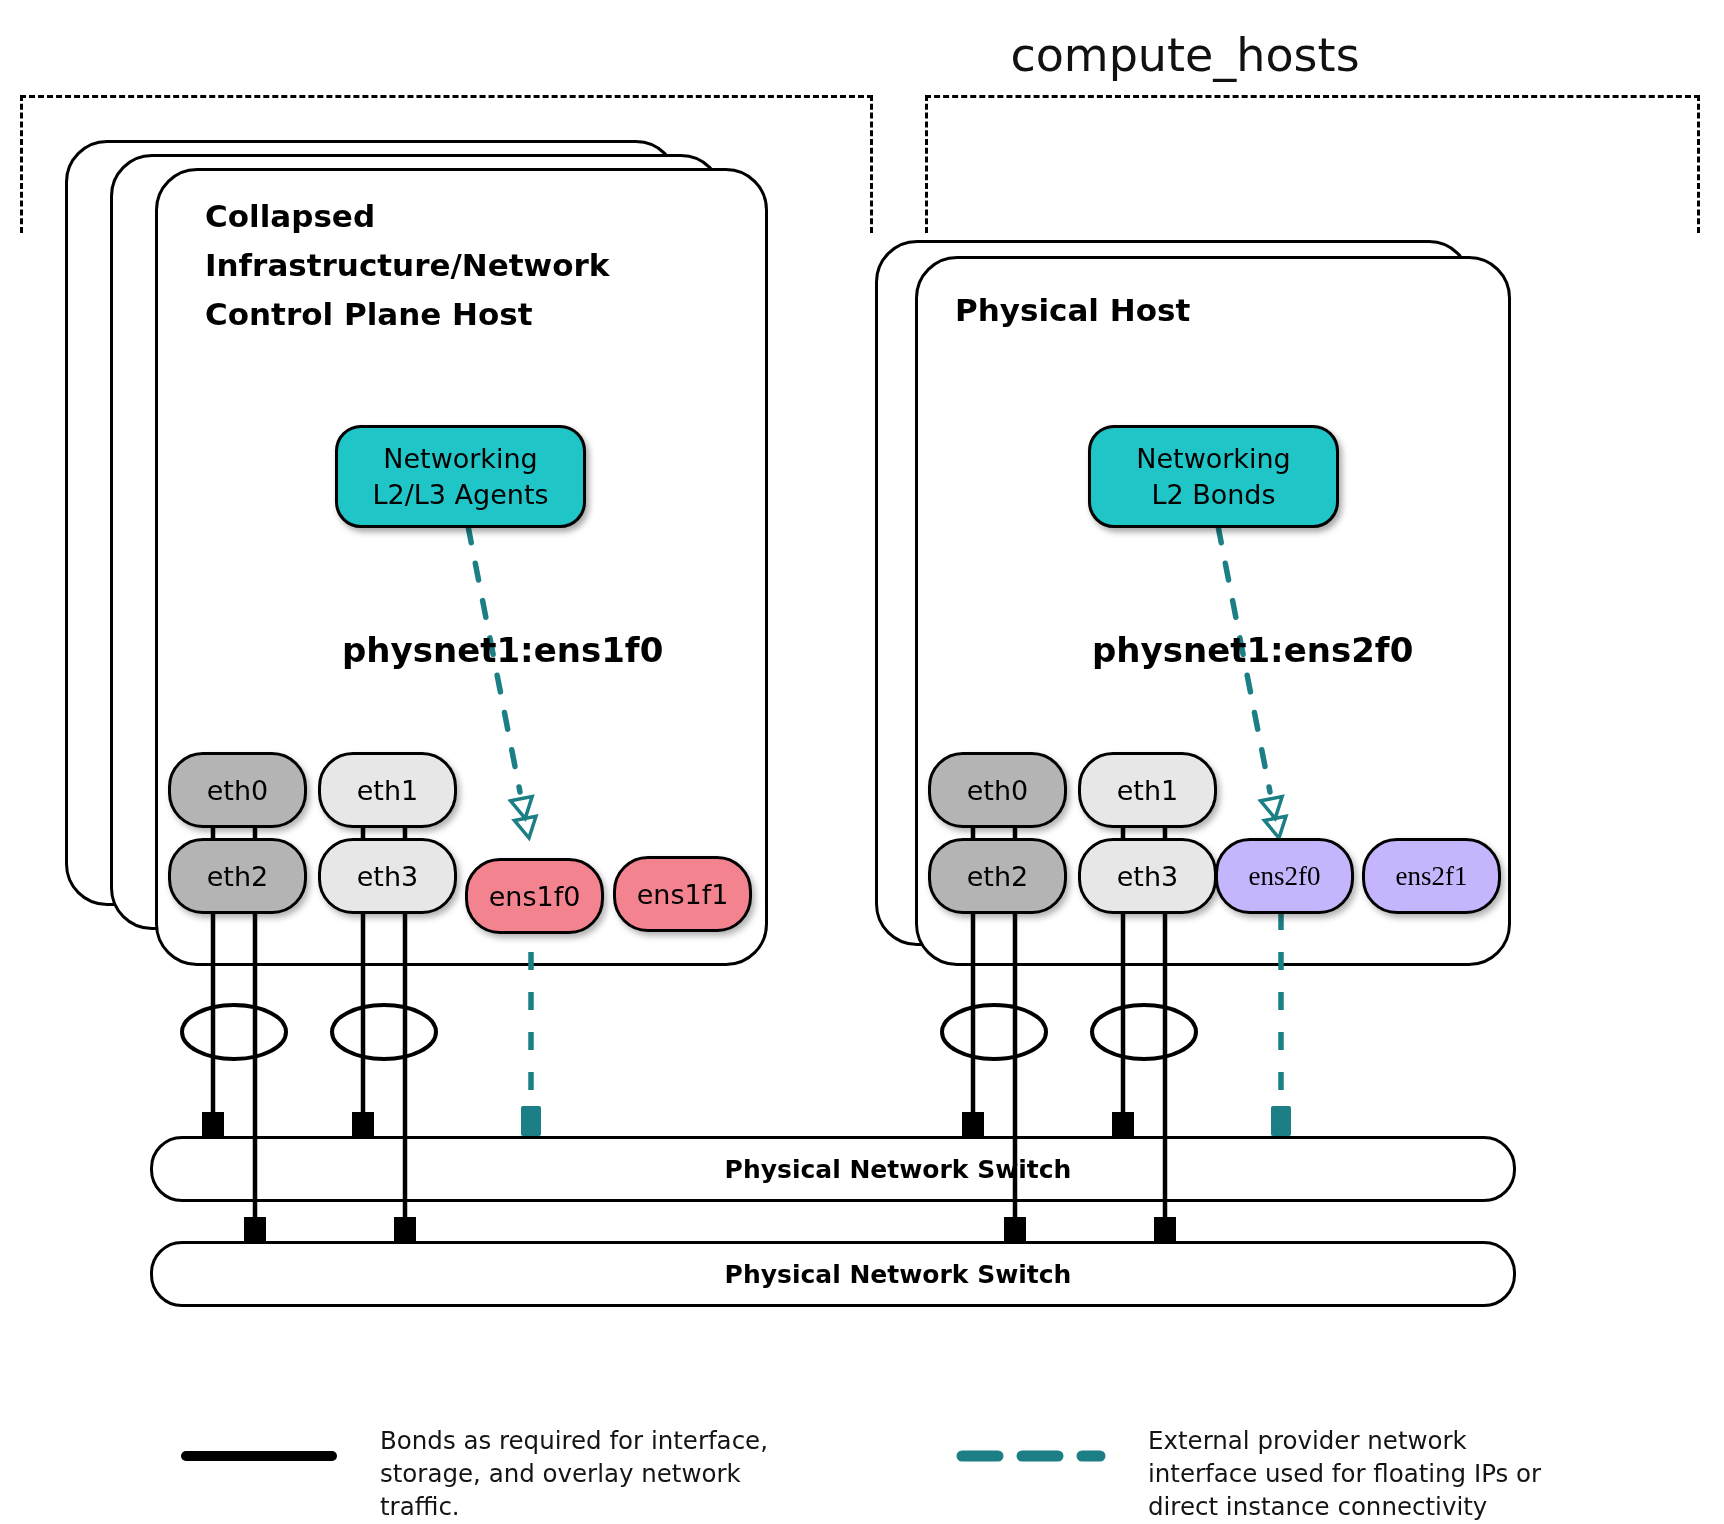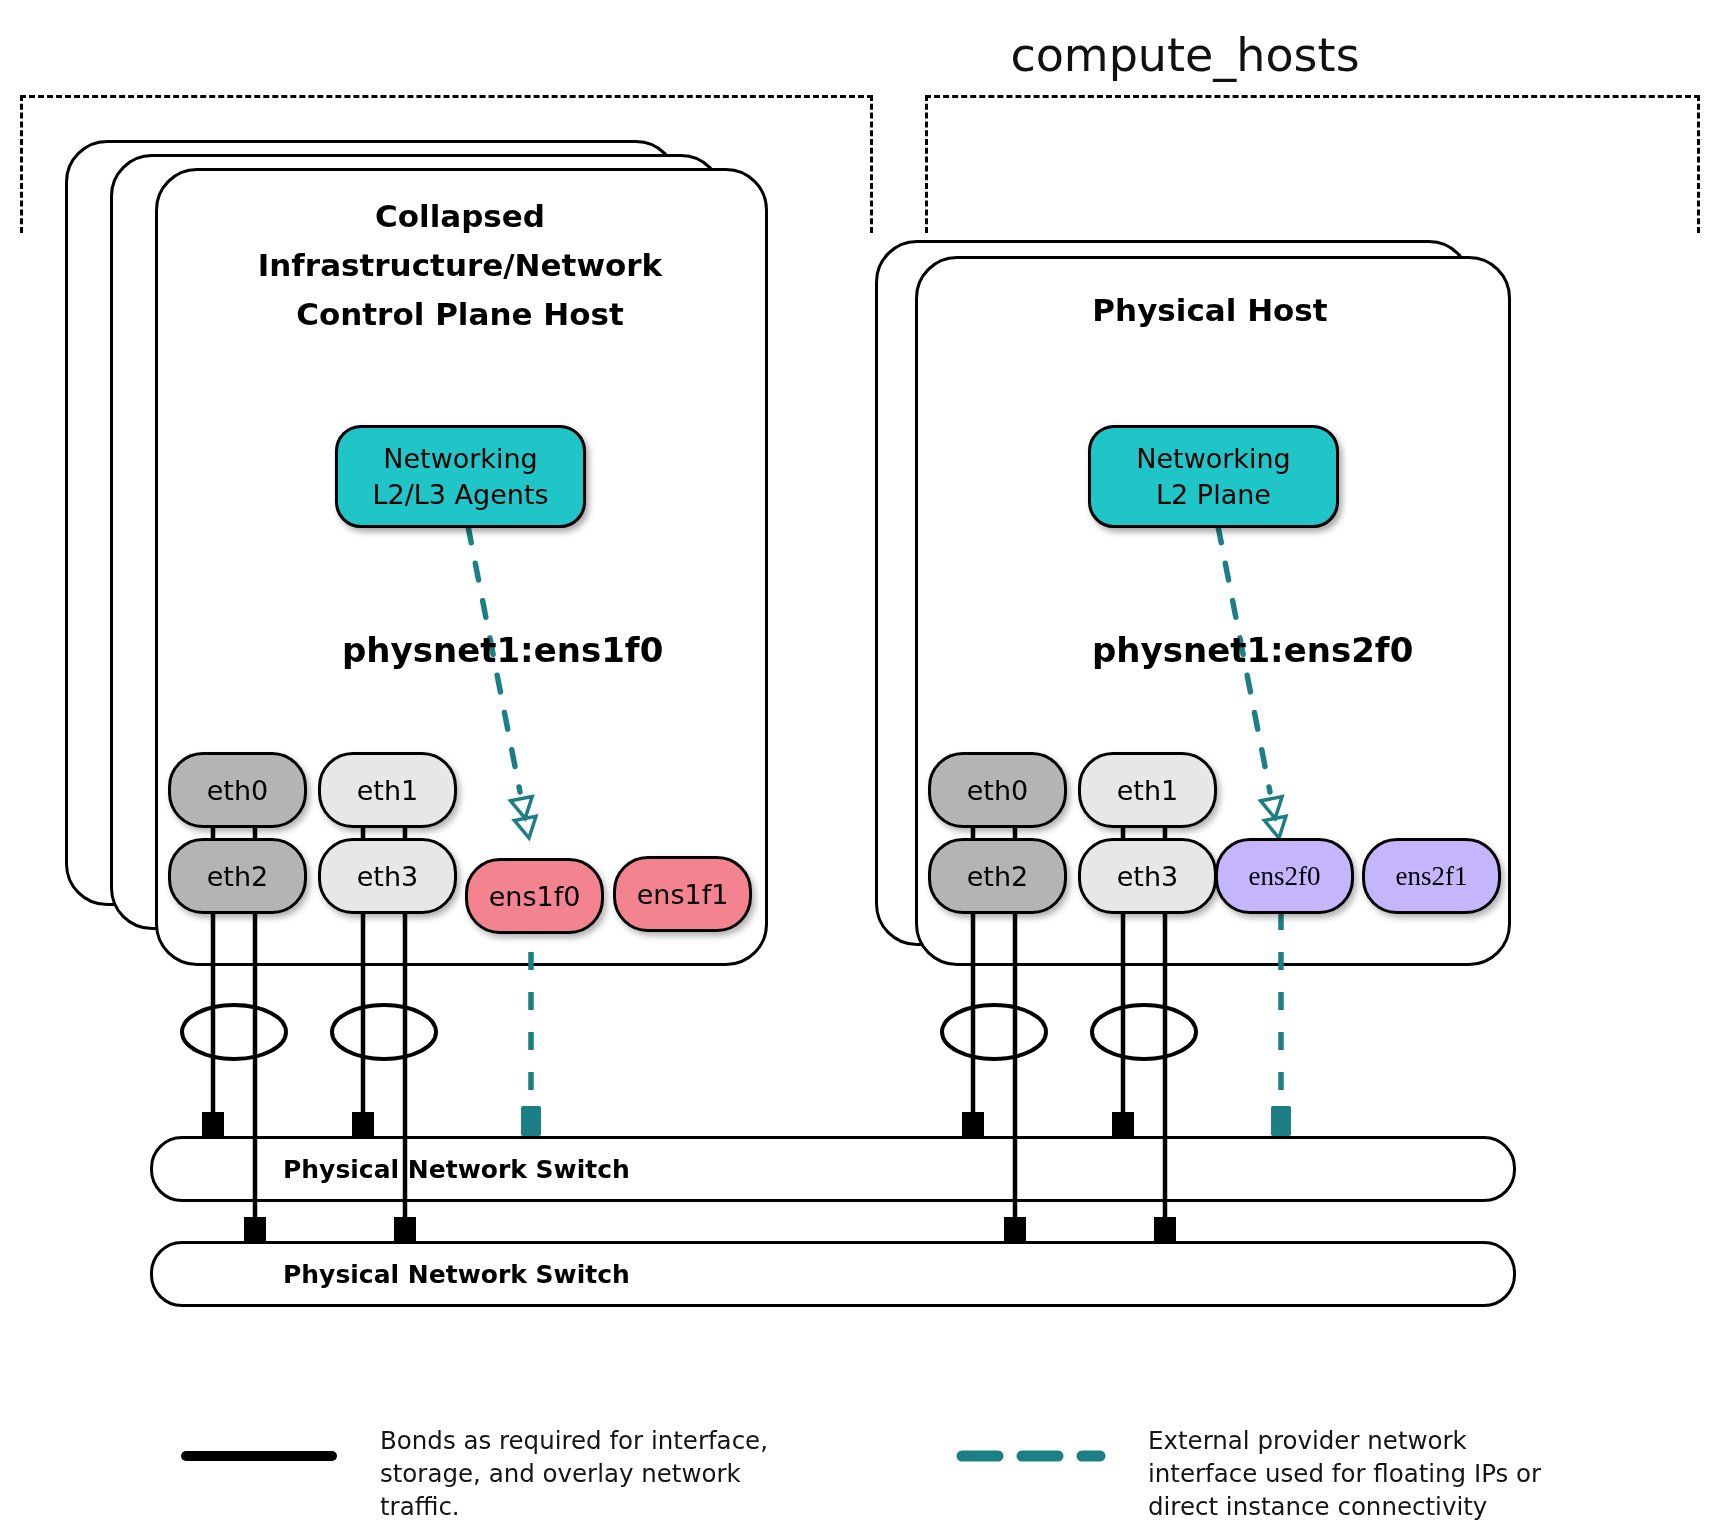--- a/index.html
+++ b/index.html
@@ -14,21 +14,21 @@
     border-right:3px dashed #000;height:135px;
   }
   .group-label{
     position:absolute;text-align:center;font-size:46px;font-weight:400;color:#111;
   }
   
   .host-card{
     position:absolute;background:#fff;border:3px solid #000;border-radius:42px;
   }
   .host-title{
-    position:absolute;text-align:center;font-weight:bold;font-size:31px;line-height:49px;z-index:5;
+    position:absolute;font-weight:bold;font-size:31px;line-height:49px;z-index:5;
   }
   .host-title span{display:block;}
   
   .agent-box{
     position:absolute;width:245px;height:97px;background:#20c5c8;border:3.5px solid #000;
     border-radius:26px;display:flex;flex-direction:column;align-items:center;justify-content:center;
     font-size:27px;line-height:36px;z-index:5;box-shadow:3px 4px 6px rgba(0,0,0,.35);
   }
   .physnet-label{
     position:absolute;font-weight:bold;font-size:34px;text-align:center;z-index:5;
@@ -39,21 +39,21 @@
     display:flex;align-items:center;justify-content:center;font-size:27px;z-index:5;
     box-shadow:3px 4px 6px rgba(0,0,0,.3);
   }
   .pill.dark{background:#b4b4b4;}
   .pill.light{background:#e7e7e7;}
   .pill.pink{background:#f2838f;}
   .pill.gold{background:#c4b5fd;font-family:Liberation Serif, serif;}
   
   .switch-bar{
     position:absolute;left:150px;width:1360px;height:60px;background:#fff;
-    border:3.5px solid #000;border-radius:32px;display:flex;align-items:center;
+    border:3.5px solid #000;border-radius:32px;display:flex;align-items:center;justify-content:center;
   }
   .switch-bar .lbl{font-weight:bold;font-size:25px;margin-left:130px;}
   
   .legend-text{
     position:absolute;font-size:24.5px;line-height:33px;color:#141414;z-index:5;
   }
   #connector-layer{position:absolute;left:0;top:0;z-index:3;pointer-events:none;}
 </style>
 </head>
 <body>
@@ -153,21 +153,21 @@
   <div class="host-title" style="left:955px;top:286px;width:510px;">
     <span>Physical Host</span>
   </div>
 
   <div class="agent-box" style="left:335px;top:425px;">
     <span>Networking</span>
     <span>L2/L3 Agents</span>
   </div>
   <div class="agent-box" style="left:1088px;top:425px;">
     <span>Networking</span>
-    <span>L2 Plane</span>
+    <span>L2 Bonds</span>
   </div>
 
   <div class="physnet-label" style="left:342px;top:630px;width:300px;">physnet1:ens1f0</div>
   <div class="physnet-label" style="left:1092px;top:630px;width:300px;">physnet1:ens2f0</div>
 
   <div class="pill dark" style="left:168px;top:752px;">
       <span>eth0</span>
     </div>
   <div class="pill light" style="left:318px;top:752px;">
       <span>eth1</span>

